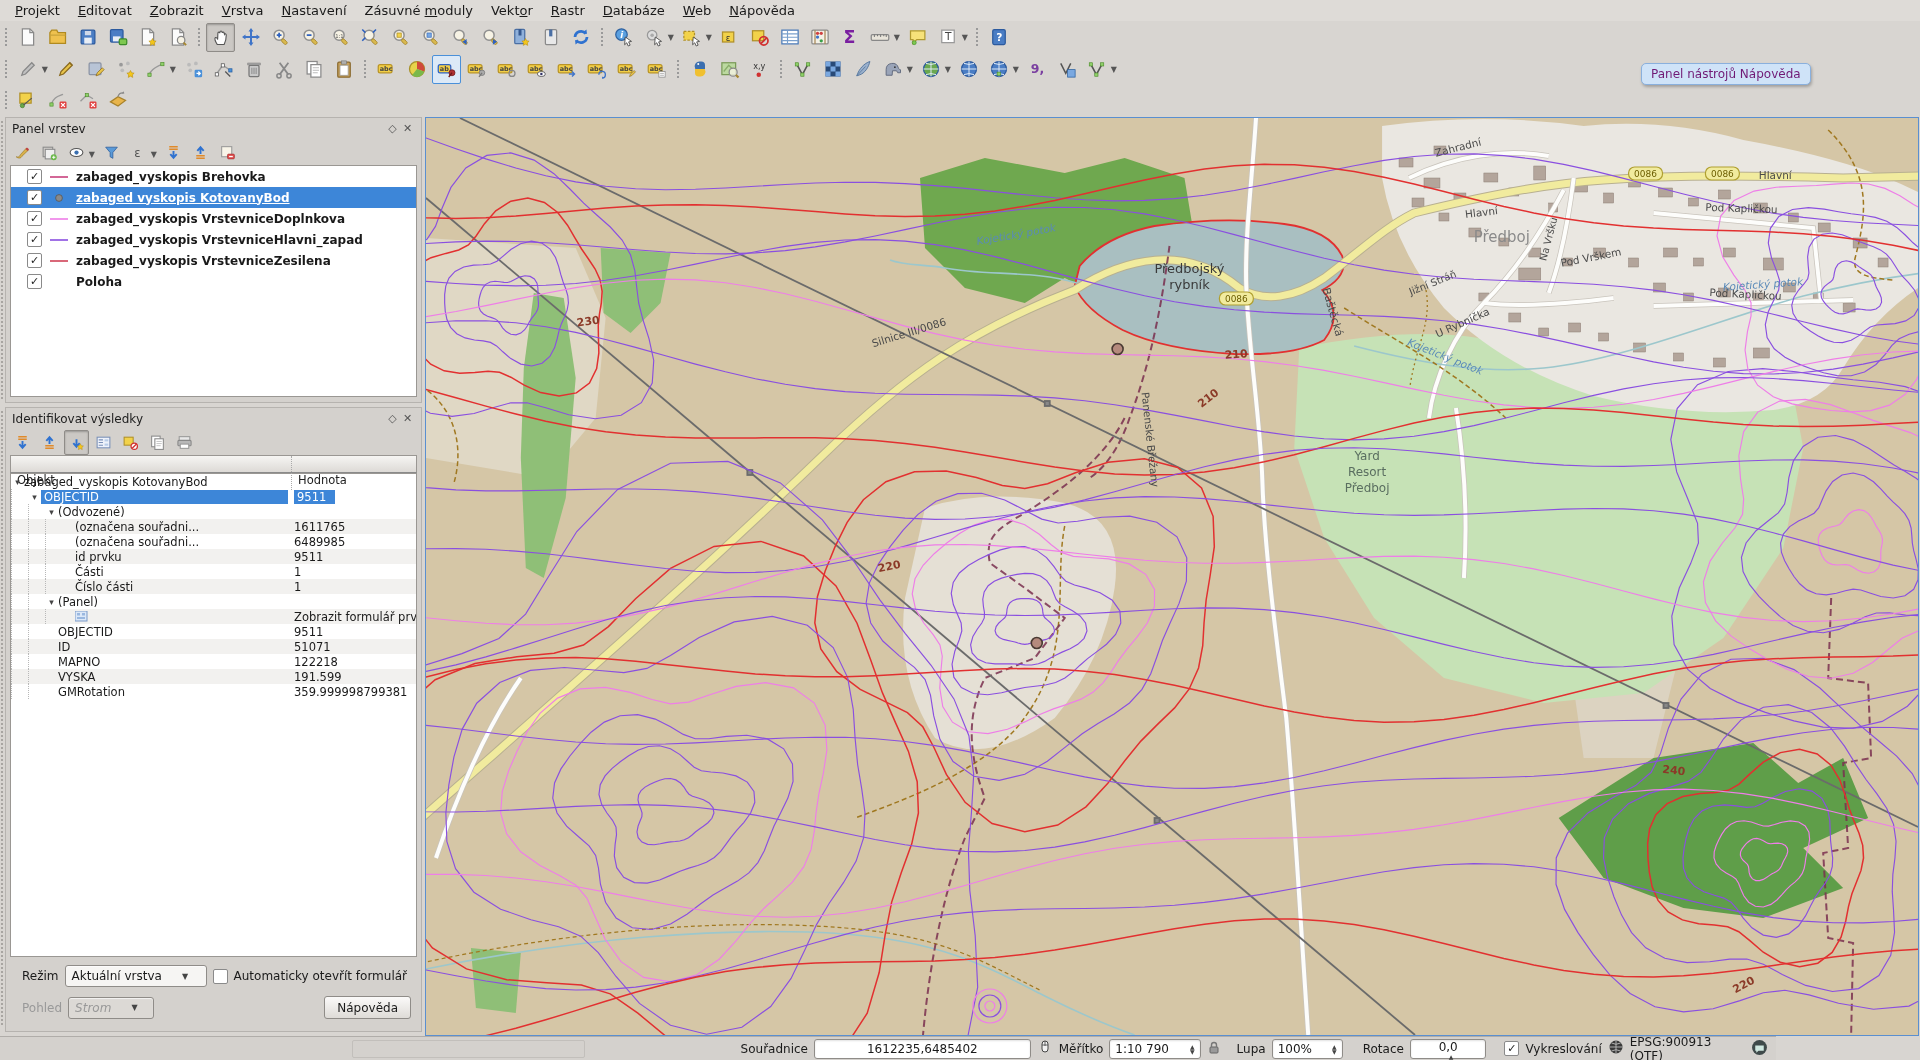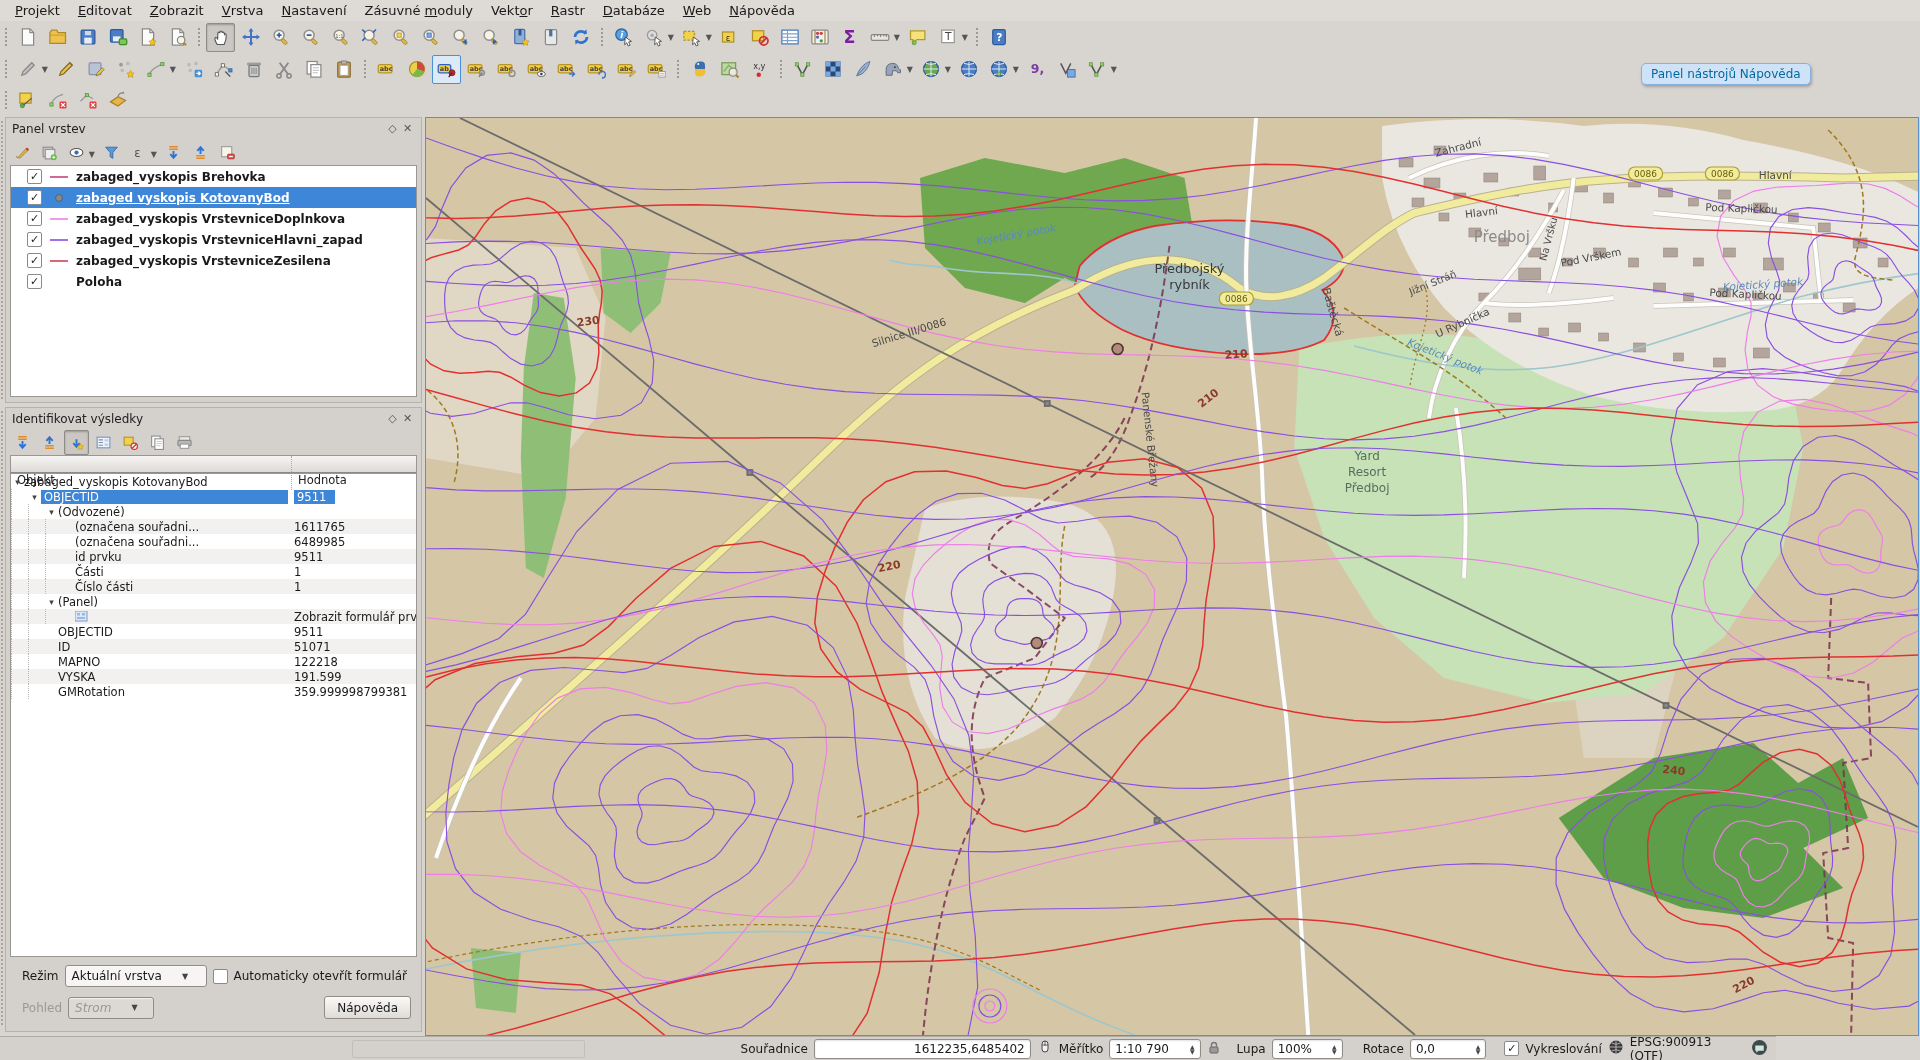--- a/index.html
+++ b/index.html
@@ -69,21 +69,21 @@
             box-sizing:content-box;background:#d5c6a6;}
   #map-wrap svg{display:block;}
   
   #statusbar{position:absolute;left:0;top:1036px;width:1776px;height:24px;background:#d4d1cd;
              border-top:1px solid #b0ada9;display:flex;align-items:center;font-size:12px;gap:6px;box-sizing:border-box;}
   .sb-box{background:#fff;border:1px solid #8f8c88;border-radius:3px;height:18px;display:flex;
           align-items:center;padding:0 5px;box-shadow:inset 0 1px 2px rgba(0,0,0,.12);}
   .spin{display:flex;flex-direction:column;font-size:6px;line-height:5px;color:#444;margin-left:6px;}
   
   #tooltip{position:absolute;left:1641px;top:63px;background:#cfe3f8;border:1px solid #8ab0dd;
-           border-radius:5px;padding:3px 9px;font-size:12px;color:#0369a1;box-shadow:1px 2px 3px rgba(0,0,0,.25);}
+           border-radius:5px;padding:3px 9px;font-size:12px;color:#701a75;box-shadow:1px 2px 3px rgba(0,0,0,.25);}
   .dockgrip{position:absolute;left:0;width:5px;background-image:radial-gradient(#a8a5a1 30%,transparent 34%);
             background-size:4px 4px;}
 </style>
 </head>
 <body>
 
 <div id="menubar">
     <div class="menu-item"><u>P</u>rojekt</div>
     <div class="menu-item"><u>E</u>ditovat</div>
     <div class="menu-item"><u>Z</u>obrazit</div>
@@ -1197,21 +1197,21 @@
       <circle cx="565" cy="888" r="5" stroke="#ee7ee8" stroke-width="1.2"></circle>
       <circle cx="565" cy="888" r="11" stroke="#8a4fe0" stroke-width="1.2"></circle>
       <circle cx="565" cy="888" r="17" stroke="#ee7ee8" stroke-width="1.2"></circle>
     </g>
   </svg>
 </div>
 
 <div id="statusbar">
   <div style="width:250px;height:16px;margin-left:352px;border:1px solid #c2bfbb;border-radius:2px;"></div>
   <span style="margin-left:150px;">Souřadnice</span>
-  <div class="sb-box" style="width:222px;justify-content:flex-end;">
+  <div class="sb-box" style="width:222px;justify-content:center;">
     <span>1612235,6485402</span>
   </div>
   <span>
     <svg width="16" height="16" viewBox="0 0 16 16">
         <rect x="5" y="2" width="6" height="11" rx="3" fill="#f2f2f2" stroke="#444"></rect>
         <path d="M8 2 v5 M5 6 h6" stroke="#444" stroke-width=".8"></path>
       </svg>
   </span>
   <span>Měřítko</span>
   <div class="sb-box" style="width:86px;">
@@ -1231,21 +1231,21 @@
   <span style="margin-left:10px;">Lupa</span>
   <div class="sb-box" style="width:64px;justify-content:space-between;">
     <span>100%</span>
       <span style="flex:1;"></span>
     <span class="spin">
         <span>▲</span>
         <span>▼</span>
       </span>
   </div>
   <span style="margin-left:14px;">Rotace</span>
-  <div class="sb-box" style="width:70px;">
+  <div class="sb-box" style="width:70px;flex-direction:column;">
     <span>0,0</span>
       <span style="flex:1;"></span>
     <span class="spin">
         <span>▲</span>
         <span>▼</span>
       </span>
   </div>
   <span class="chk" style="margin-left:12px;">✓</span>
   <span>Vykreslování</span>
   <span>

